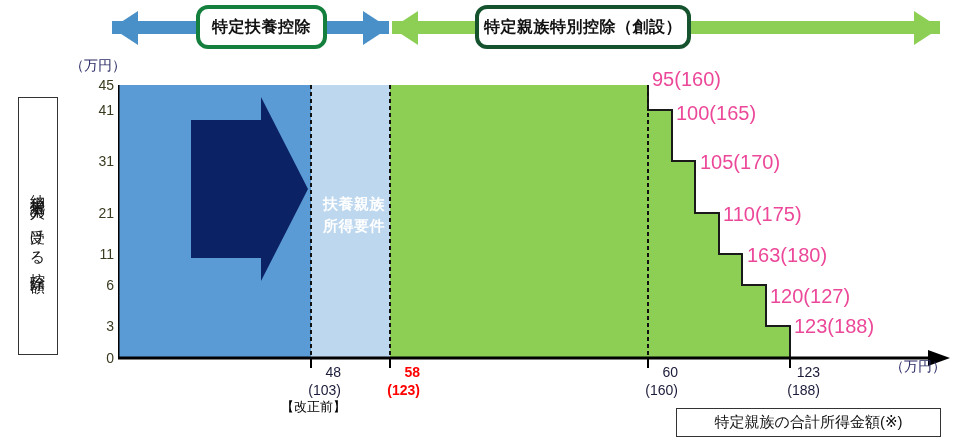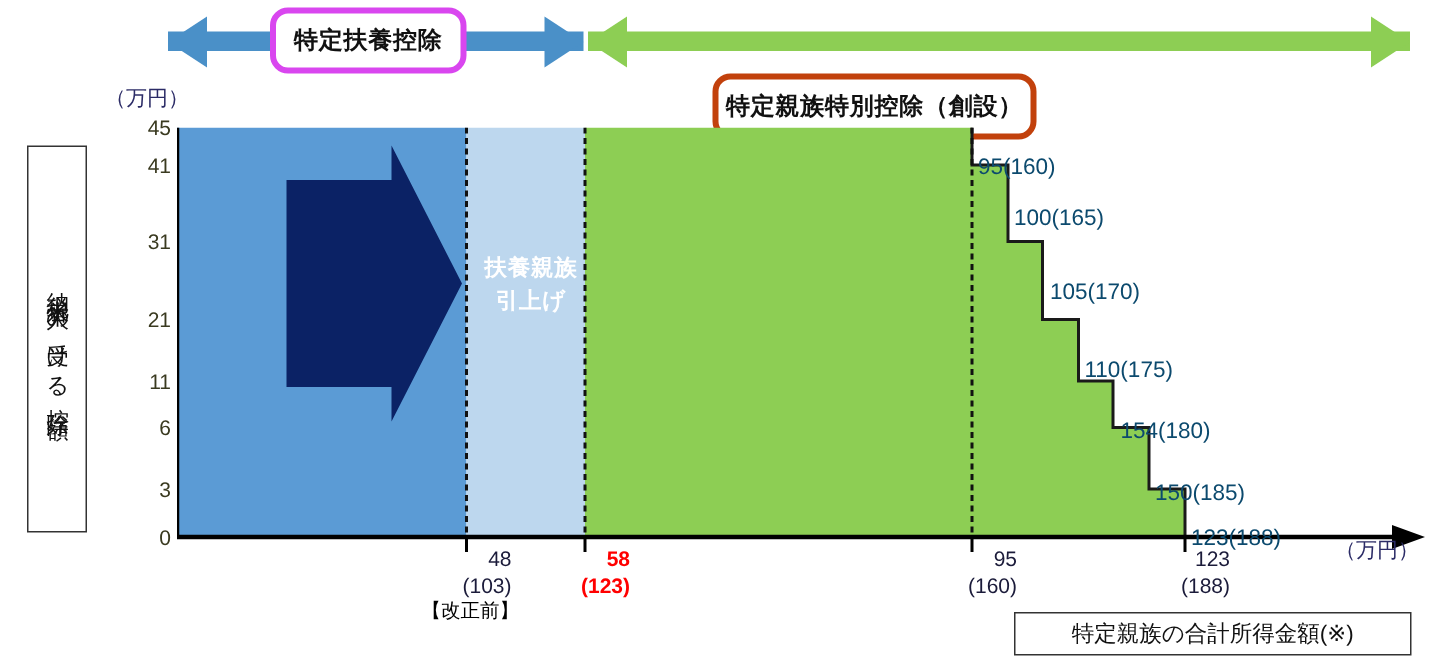--- a/index.html
+++ b/index.html
@@ -35,28 +35,28 @@
     font-size: 16px; font-weight: bold; color: #111111;
     letter-spacing: 0.5px;
     white-space: nowrap;
   }
 
   
   #bar-blue { left: 112px; top: 5px; width: 277px; }
   #bar-blue .shaft { background: #4A90C8; }
   #bar-blue .head.left  { border-right: 26px solid #4A90C8; }
   #bar-blue .head.right { border-left: 26px solid #4A90C8; }
-  #bar-blue .labelbox { left: 68px; width: 131px; border: 4px solid #d946ef; font-family: Liberation Serif, serif; }
+  #bar-blue .labelbox { left: 84px; width: 131px; border: 4px solid #15803d; font-family: Liberation Serif, serif; }
 
   
   #bar-green { left: 392px; top: 5px; width: 548px; }
   #bar-green .shaft { background: #8DCE54; }
   #bar-green .head.left  { border-right: 26px solid #8DCE54; }
   #bar-green .head.right { border-left: 26px solid #8DCE54; }
-  #bar-green .labelbox { left: 83px; width: 216px; border: 4px solid #c2410c; margin-top: 44px; }
+  #bar-green .labelbox { left: 83px; width: 216px; border: 4px solid #14532d; }
 
   
   #yaxis-caption {
     left: 18px; top: 97px; width: 40px; height: 258px;
     border: 1px solid #333333;
     box-sizing: border-box;
     display: flex; align-items: center; justify-content: center;
   }
   #yaxis-caption span {
     writing-mode: vertical-rl;
@@ -89,27 +89,27 @@
     position: absolute; text-align: right; font-size: 14px;
     color: #1b1b3a; line-height: 1.25; white-space: nowrap;
   }
   .xtick .v1 { display: block; }
   .xtick .v2 { display: block; }
   .xtick .v3 { display: block; font-size: 13px; color: #000000; }
   .xtick.red { color: #FF0000; font-weight: bold; }
 
   
   .steplabel {
-    position: absolute; font-size: 15px; color: #0c4a6e;
-    white-space: nowrap; line-height: 1; margin-top: 35px;
+    position: absolute; font-size: 20px; color: #ec4899;
+    white-space: nowrap; line-height: 1;
   }
 
   
   #navy-text {
-    position: absolute; left: 311px; top: 168px; width: 86px;
+    position: absolute; left: 311px; top: 193px; width: 86px;
     text-align: center; color: #ffffff; font-size: 15px; font-weight: bold;
     line-height: 1.45; letter-spacing: 0.5px;
   }
   #navy-text span { display: block; }
 
   
   #xunit { left: 890px; top: 358px; font-size: 14px; color: #2b2b66; }
   #bottom-caption {
     left: 676px; top: 408px; width: 265px; height: 29px;
     border: 1px solid #333333; box-sizing: border-box;
@@ -185,44 +185,44 @@
     <line x1="530" y1="273" x2="530" y2="283" stroke="#000000" stroke-width="2"></line>
     <line x1="672" y1="273" x2="672" y2="283" stroke="#000000" stroke-width="2"></line>
 
     <path d="M76,48 L76,20 L76,20 L76,48 Z" fill="none"></path>
     <path d="M73,35 L143,35 L143,12 L190,104 L143,196 L143,173 L73,173 Z" fill="#0B2265"></path>
   </svg>
 </div>
 
 <div id="navy-text">
   <span>扶養親族</span>
-  <span>引上げ</span>
+  <span>所得要件</span>
 </div>
 
 <div class="steplabel abs" style="left:652px; top:69px">95(160)</div>
 <div class="steplabel abs" style="left:676px; top:103px">100(165)</div>
 <div class="steplabel abs" style="left:700px; top:152px">105(170)</div>
 <div class="steplabel abs" style="left:723px; top:204px">110(175)</div>
-<div class="steplabel abs" style="left:747px; top:245px">154(180)</div>
-<div class="steplabel abs" style="left:770px; top:286px">150(185)</div>
+<div class="steplabel abs" style="left:747px; top:245px">163(180)</div>
+<div class="steplabel abs" style="left:770px; top:286px">120(127)</div>
 <div class="steplabel abs" style="left:794px; top:316px">123(188)</div>
 
 <div class="xtick abs" style="left:281px; top:364px; width:60px">
   <span class="v1">48</span>
   <span class="v2">(103)</span>
   <span class="v3">【改正前】</span>
 </div>
 
 <div class="xtick red abs" style="left:360px; top:364px; width:60px">
   <span class="v1">58</span>
   <span class="v2">(123)</span>
 </div>
 
 <div class="xtick abs" style="left:618px; top:364px; width:60px">
-  <span class="v1">95</span>
+  <span class="v1">60</span>
   <span class="v2">(160)</span>
 </div>
 
 <div class="xtick abs" style="left:760px; top:364px; width:60px">
   <span class="v1">123</span>
   <span class="v2">(188)</span>
 </div>
 
 <div id="xunit" class="abs">（万円）</div>
 

